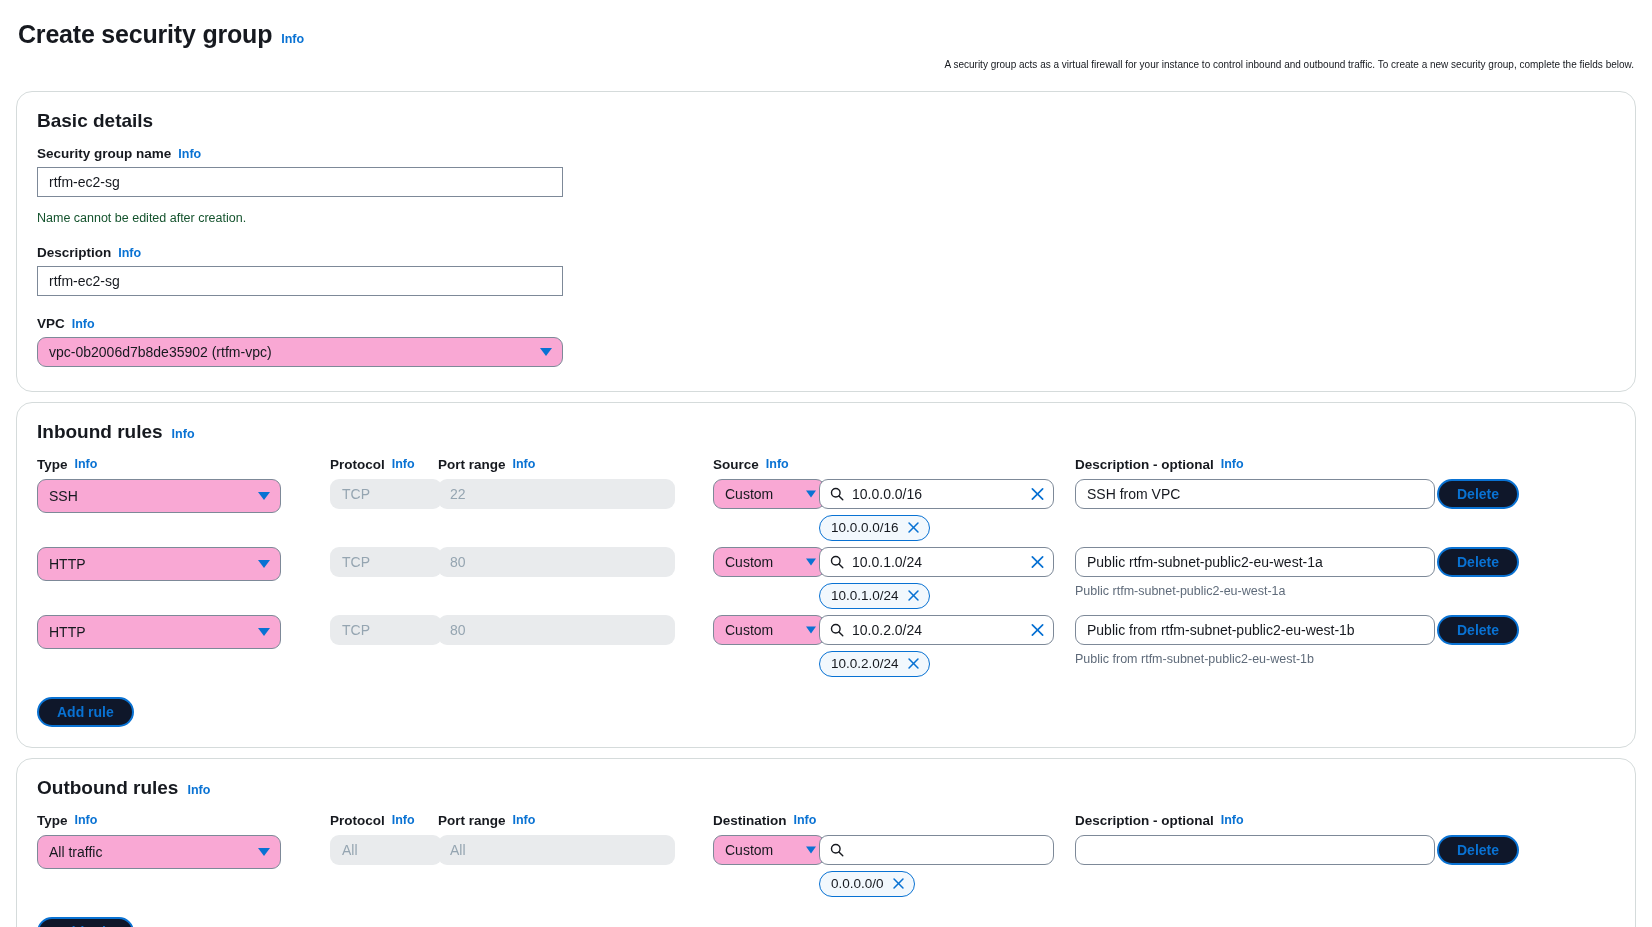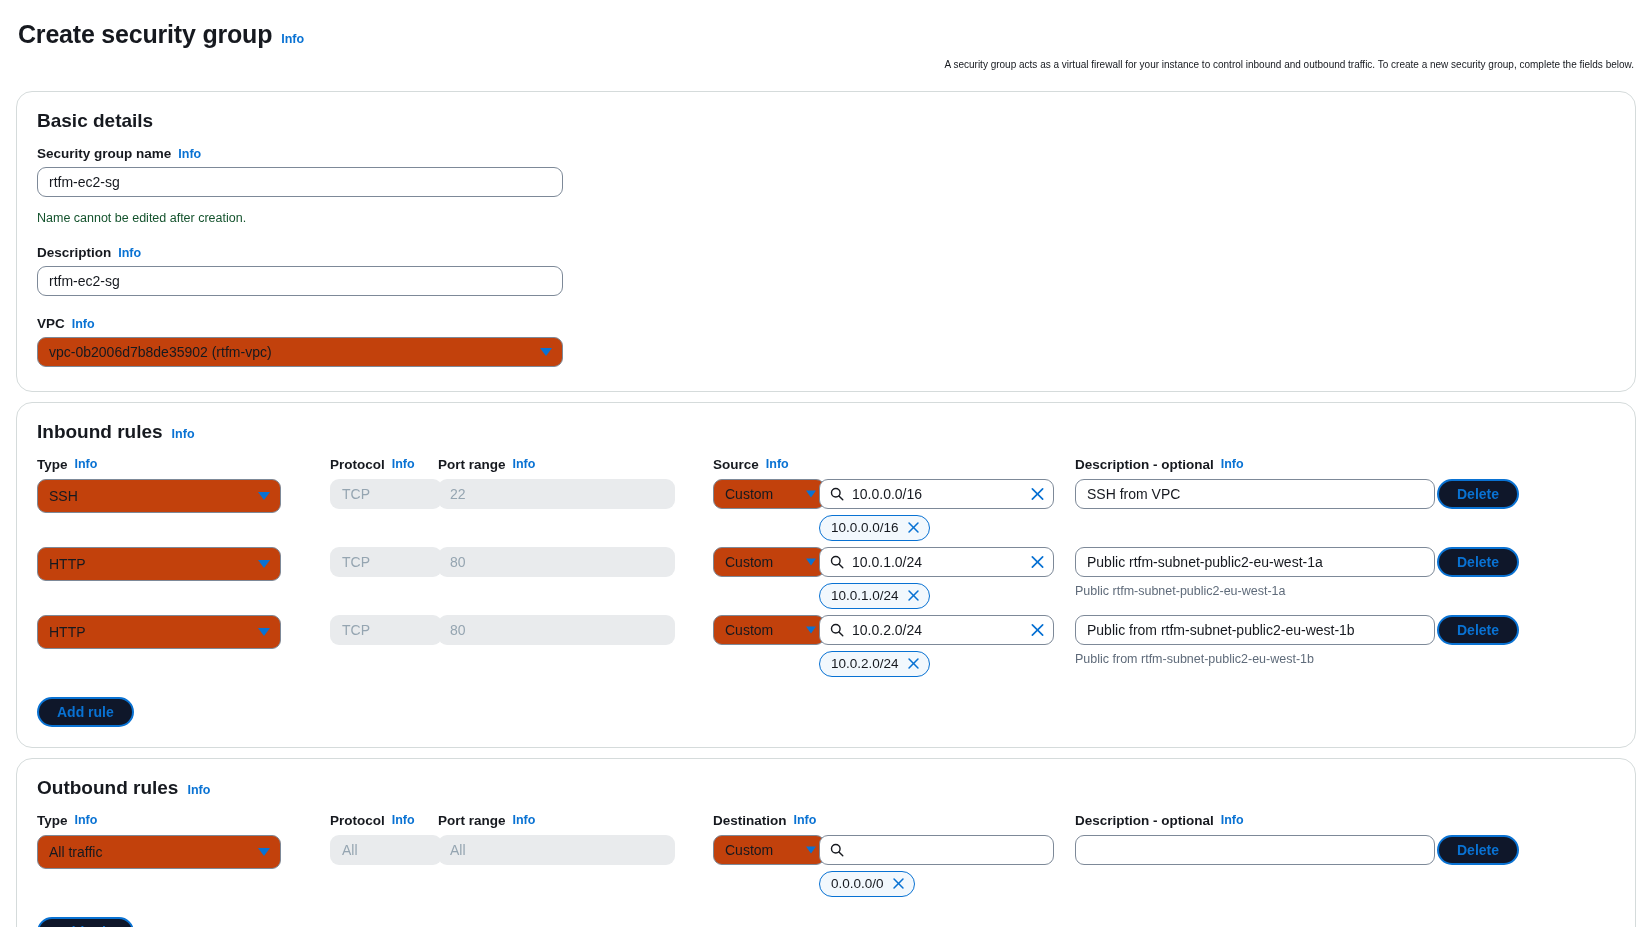--- a/index.html
+++ b/index.html
@@ -38,30 +38,30 @@
   }
 
   
   .field { margin-bottom: 4px; }
   .field-label {
     font-size: 13.5px; font-weight: bold; color: #16191f;
     display: flex; align-items: baseline; gap: 7px; margin-bottom: 6px;
   }
   .txt-input {
     width: 526px; height: 30px; border: 1px solid #7d8998;
-    border-radius: 9px; background: #fff; font-size: 14px;
+    border-radius: 0; background: #fff; font-size: 14px;
     padding: 0 11px; color: #16191f; font-family: inherit; outline: none;
   }
   .hint { font-size: 12.5px; color: #14532d; margin-top: 14px; }
   .gap { height: 16px; }
 
   .select-wrap { position: relative; width: 526px; }
   .select-box {
     width: 100%; height: 30px; border: 1px solid #7d8998; border-radius: 9px;
-    background: #c2410c; font-size: 14px; padding: 0 30px 0 11px;
+    background: #f9a8d4; font-size: 14px; padding: 0 30px 0 11px;
     display: flex; align-items: center; color: #16191f; cursor: pointer;
   }
   .caret {
     position: absolute; right: 11px; top: 50%; transform: translateY(-50%);
     width: 0; height: 0; border-left: 6px solid transparent;
     border-right: 6px solid transparent; border-top: 8px solid #0972d3;
     pointer-events: none;
   }
 
   

